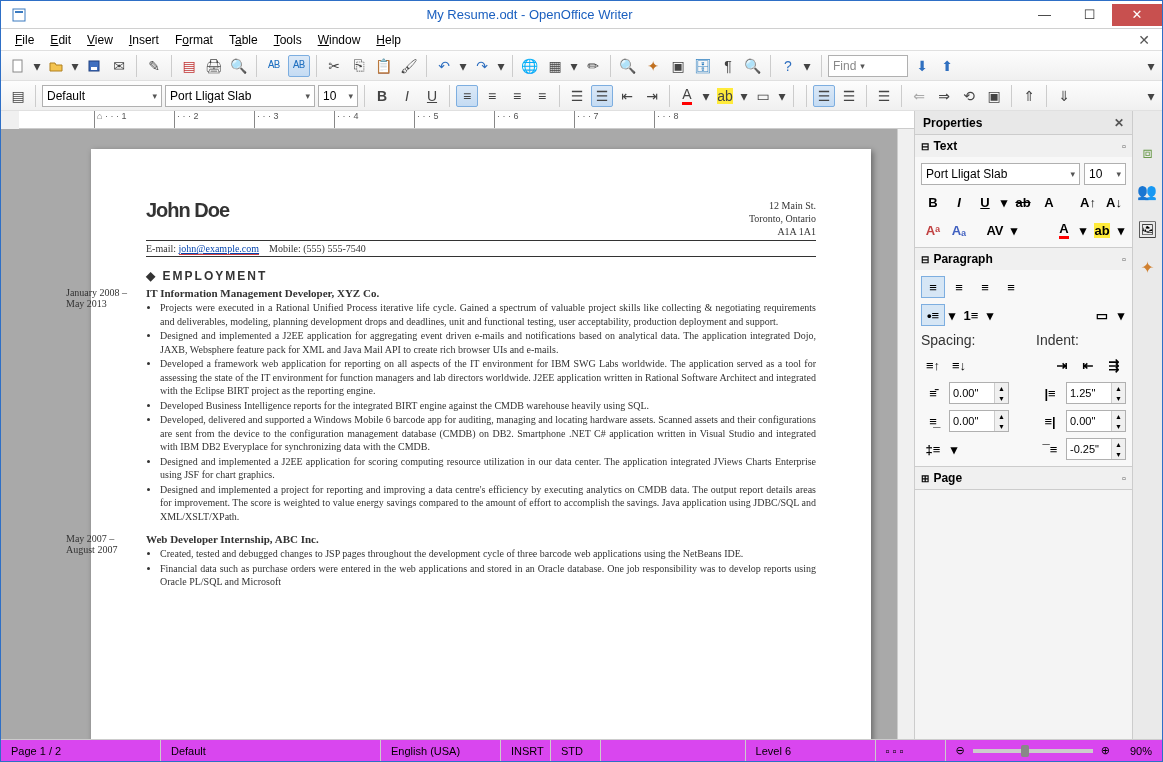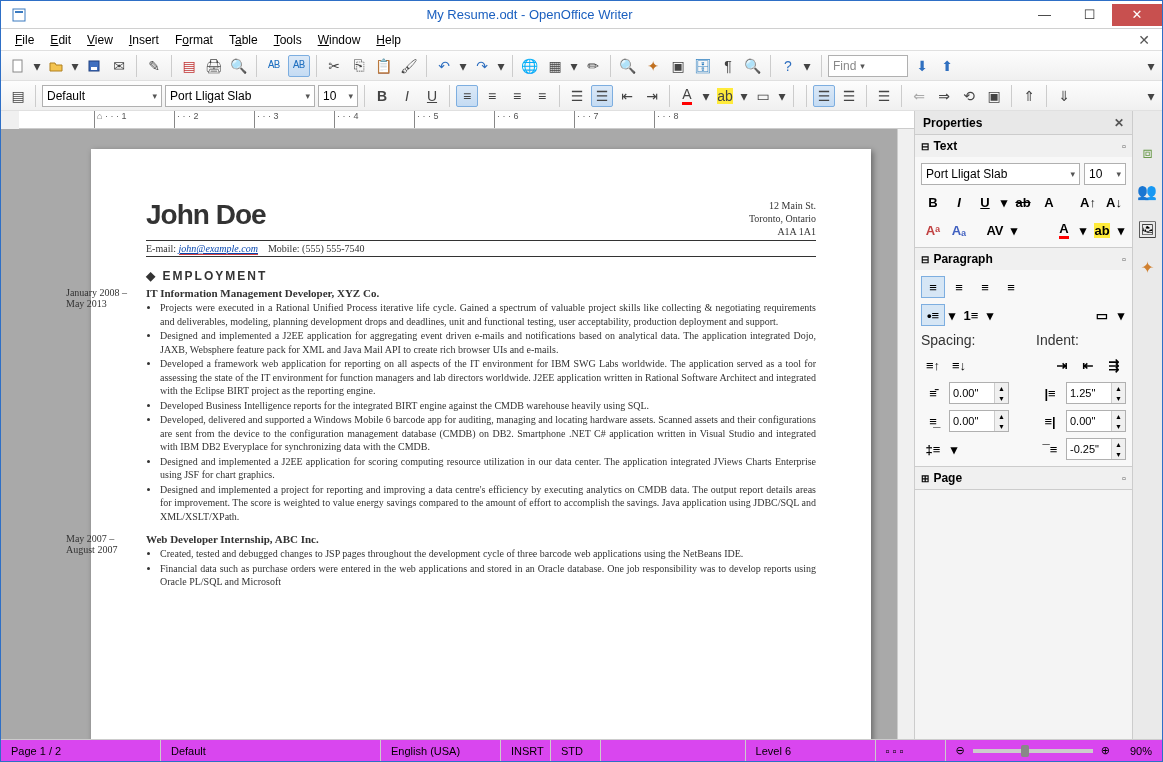--- a/index.html
+++ b/index.html
@@ -27,24 +27,24 @@
 .sizebox { width: 40px; }
 .main { flex: 1; display: flex; overflow: hidden; }
 .editor { flex: 1; display: flex; flex-direction: column; background: #f0f0f0; position: relative;}
 .ruler-h { height: 18px; background: #fff; border-bottom: 1px solid #ccc; margin-left: 18px; font-size:9px; position:relative; overflow:hidden;}
 .ruler-h .ticks { position:absolute; left:75px; top:0; height:100%; display:flex;}
 .ruler-h .tick { width:80px; border-left:1px solid #888; font-size:9px; padding-left:2px; color:#555; position:relative;}
 .ruler-v { width: 18px; background: #fff; border-right: 1px solid #ccc; position:absolute; left:0; top:18px; bottom:0;}
 .doc-area { flex: 1; overflow: auto; background: #a9a9a9; padding: 20px 0 0 40px; position:relative;}
 .page { width: 780px; min-height: 680px; background: #fff; box-shadow: 2px 2px 6px rgba(0,0,0,0.4); margin: 0 auto 20px 50px; padding: 50px 55px 20px 55px; font-family: Georgia, serif; font-size: 11px; color: #333; }
 .resume-header { display:flex; justify-content:space-between; border-bottom:1px solid #333; padding-bottom:2px;}
-.resume-name { font-family: Arial Black, sans-serif; font-size: 28px; font-weight:900; letter-spacing:-1px;text-align:center;}
+.resume-name { font-family: Arial Black, sans-serif; font-size: 20px; font-weight:900; letter-spacing:-1px;text-align:center;}
 .resume-addr { text-align:right; font-size:10px; line-height:1.3;}
 .resume-contact { font-size:10px; margin-top:2px; border-bottom:1px solid #333; padding-bottom:2px;}
-.resume-contact a { color:#0645ad; text-decoration:underline;font-style:italic;}
+.resume-contact a { color:#0645ad; text-decoration:underline;}
 .section-title { font-family: Arial, sans-serif; font-weight:bold; font-size:12px; letter-spacing:2px; margin-top:12px;}
 .section-title::before { content:"◆ "; }
 .job { display:flex; margin-top:4px;}
 .job-dates { width:80px; font-size:10px; margin-left:-80px; padding-right:6px;}
 .job-content { flex:1;}
 .job-title { font-weight:bold; font-size:11px;}
 .job ul { margin:2px 0 6px 14px; }
 .job li { font-size:10px; line-height:1.35; margin-bottom:1px; text-align:justify;}
 .redline { border-bottom: 1px solid #d04040; }
 .sidebar { width: 248px; background: #f4f4f4; border-left: 1px solid #ccc; display: flex; }

